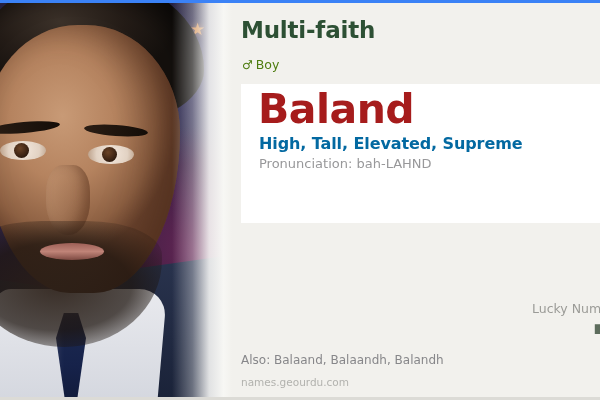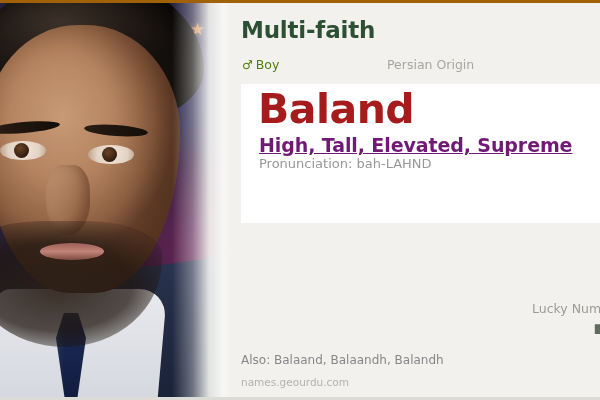--- a/index.html
+++ b/index.html
@@ -11,21 +11,21 @@
     font-family: "DejaVu Sans", "Liberation Sans", sans-serif;
   }
 
   #card {
     position: relative;
     width: 600px;
     height: 400px;
     overflow: hidden;
     background: #f2f1ed;
     box-sizing: border-box;
-    border-top: 3px solid #a16207;
+    border-top: 3px solid #3b82f6;
     border-bottom: 3px solid #dcdbd6;
   }
 
   
   #portrait {
     position: absolute;
     left: 0;
     top: 0;
     width: 232px;
     height: 400px;
@@ -228,25 +228,24 @@
     font-size: 41px;
     font-weight: bold;
     color: #a61c1c;
     letter-spacing: -0.5px;
     line-height: 1.12;
   }
   #meanings {
     position: absolute;
     left: 18px;
     top: 50px;
-    font-size: 19px;
+    font-size: 16px;
     font-weight: bold;
-    color: #701a75;
+    color: #0369a1;
     letter-spacing: -0.1px;
-    text-decoration: underline;
   }
   #pronunciation {
     position: absolute;
     left: 18px;
     top: 72px;
     font-size: 13px;
     color: #98989a;
   }
 
   #also {
@@ -316,21 +315,20 @@
   </div>
 
   <div id="content">
 
     <div id="religion">Multi-faith</div>
 
     <div id="meta-row">
       <div id="gender">
         <span class="mars">♂</span><span>Boy</span>
       </div>
-      <div id="origin">Persian Origin</div>
     </div>
 
     <div id="name-card">
       <div id="name">Baland</div>
       <div id="meanings">High, Tall, Elevated, Supreme</div>
       <div id="pronunciation">Pronunciation: bah-LAHND</div>
     </div>
 
     <div id="also">Also: Balaand, Balaandh, Balandh</div>
 

